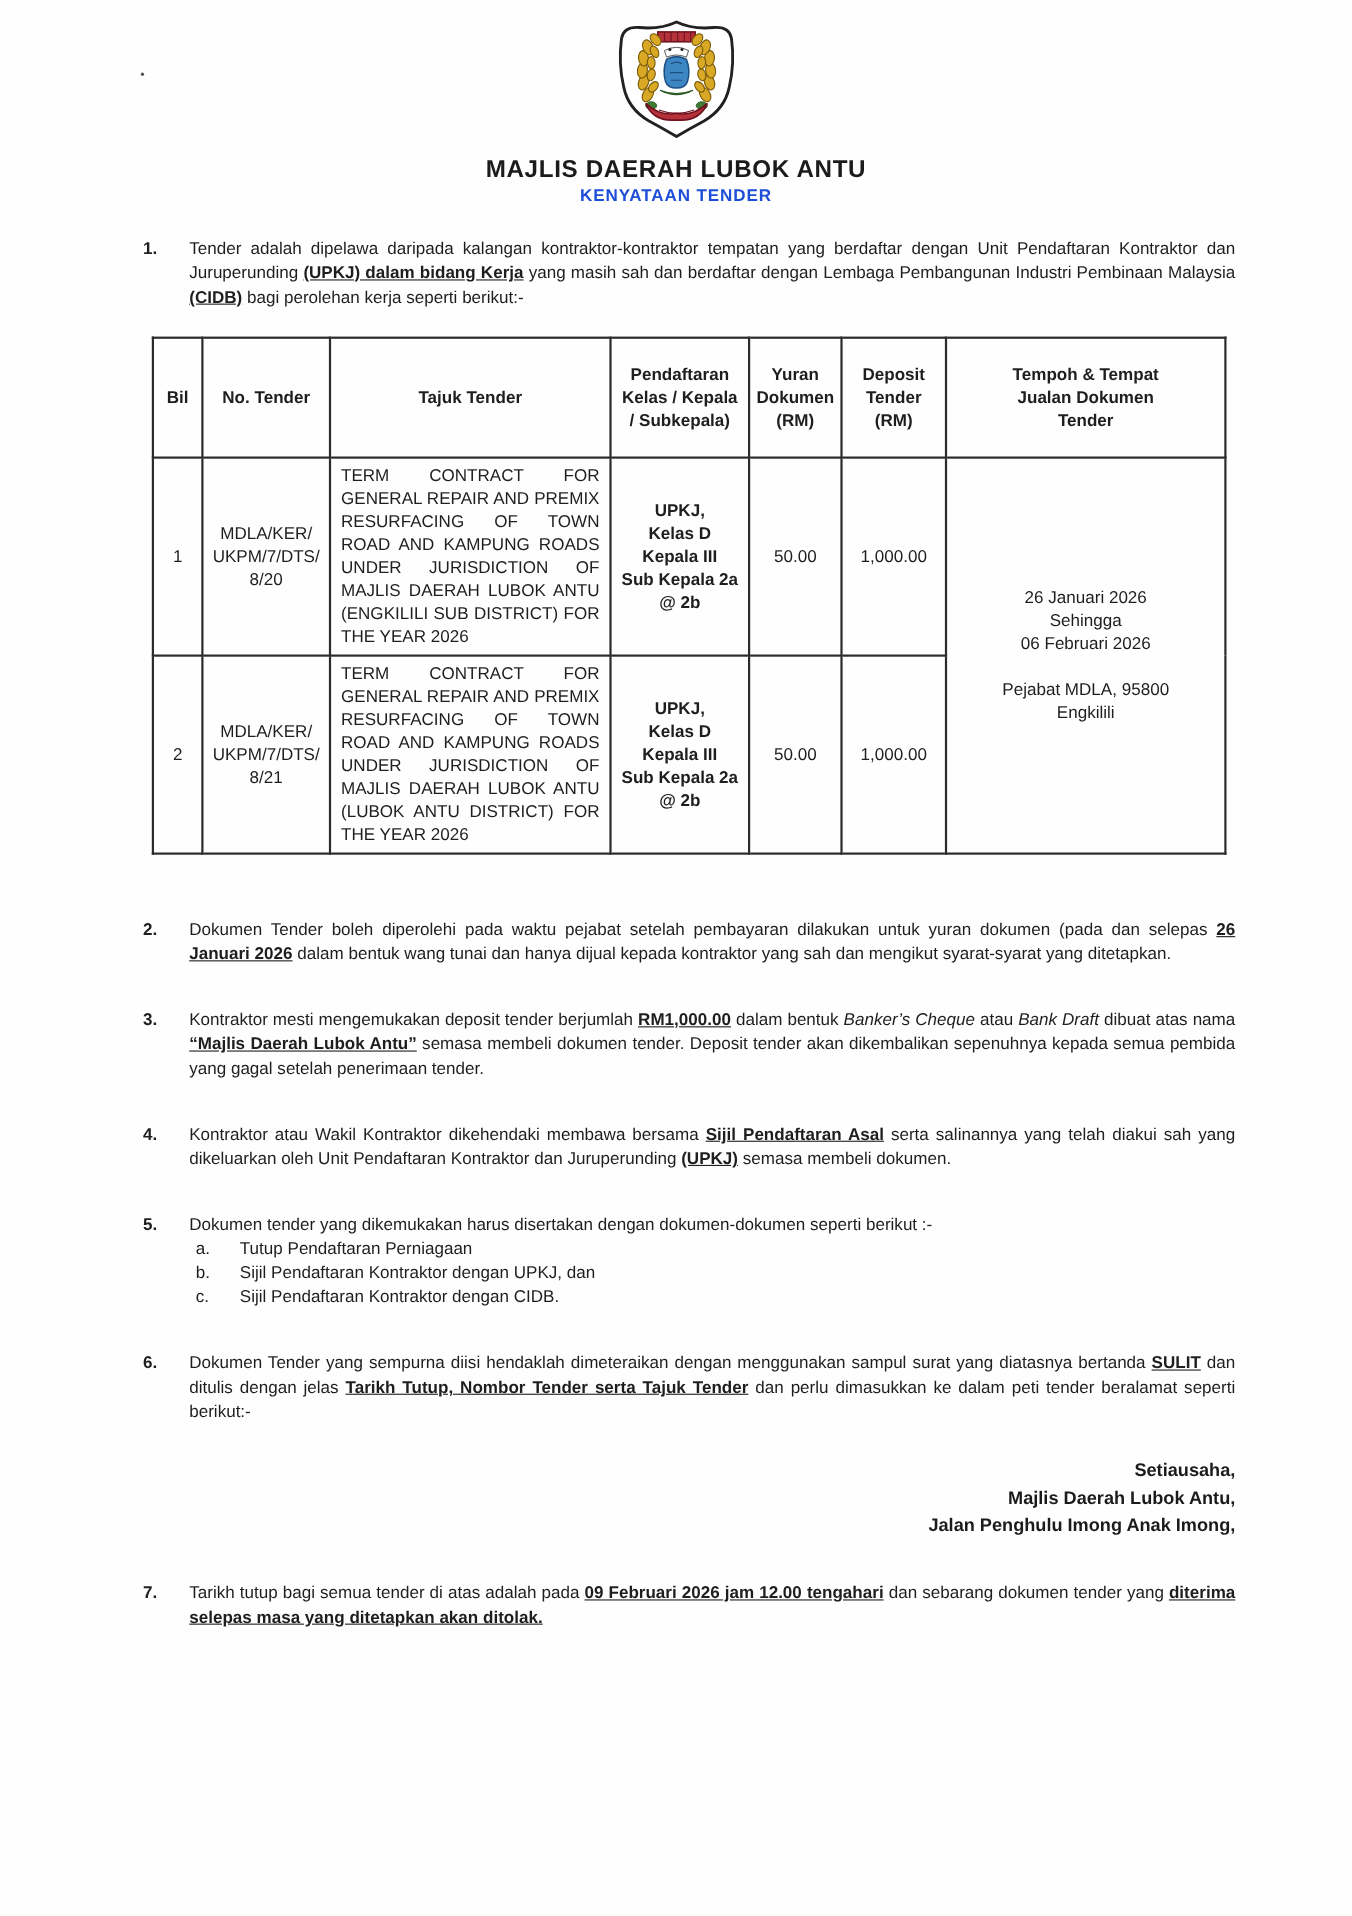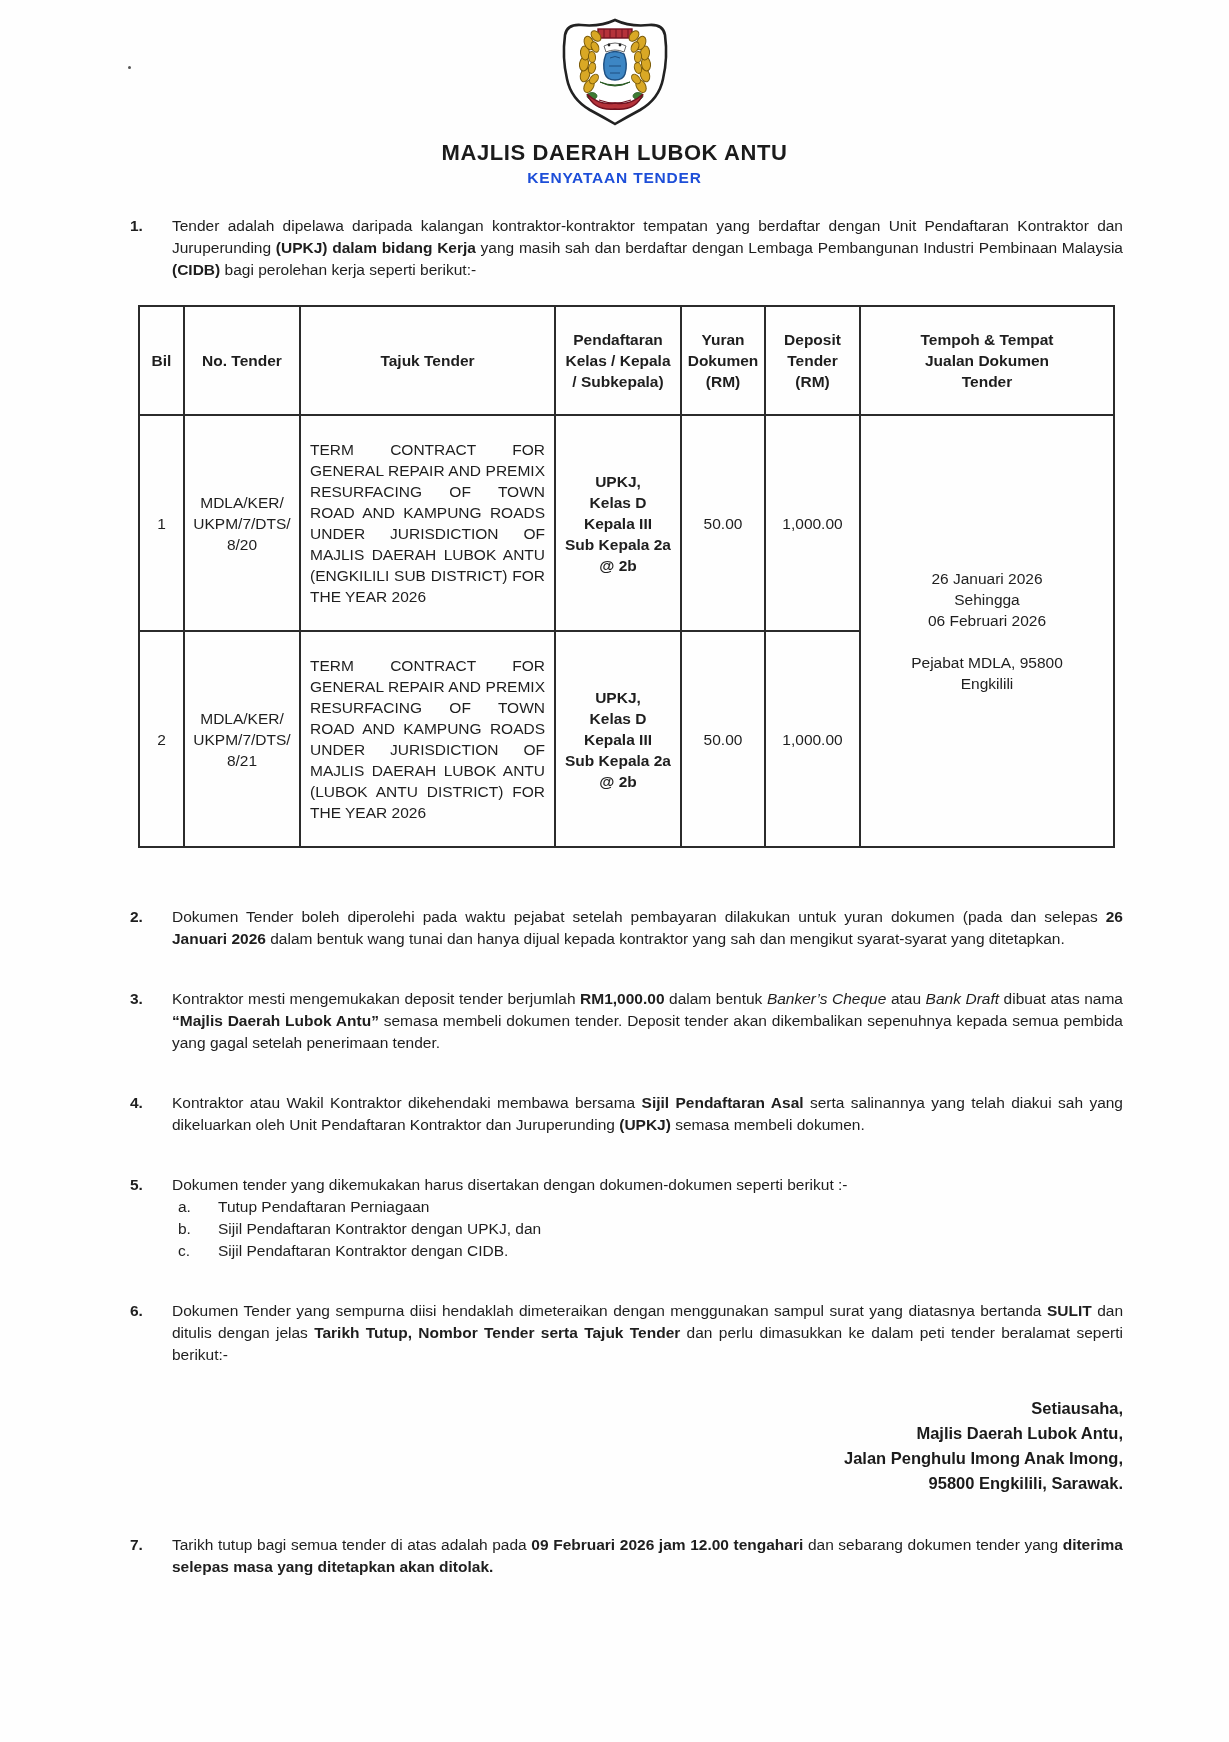--- a/index.html
+++ b/index.html
@@ -20,37 +20,37 @@
   .doc-subtitle{
     text-align:center;font-weight:bold;font-size:15.5px;letter-spacing:0.8px;
     margin-top:3px;color:#1d4ed8;
   }
   .content{margin:0 106px 0 130px;}
   .item{display:flex;margin-top:38px;}
   .item.first{margin-top:28px;}
   .item.after-table{margin-top:58px;}
   .item .num{width:42px;flex:none;font-size:15.5px;line-height:22px;font-weight:bold;}
   .item .body{flex:1;font-size:15.5px;line-height:22px;text-align:justify;}
-  .item .body b{font-weight:bold;}
+  .item .body b{font-weight:bold;text-decoration:underline;}
   .sub{display:flex;}
   .sub .sub-letter{width:40px;flex:none;padding-left:6px;}
   
   table.tender-table{
     border-collapse:collapse;table-layout:fixed;
     width:975px;margin:24px auto 0 auto;
   }
   table.tender-table th, table.tender-table td{
     border:2px solid #2b2b2b;
     font-size:15.5px;line-height:21px;color:#1e1e1e;
     vertical-align:middle;
   }
   th.hcell{font-weight:bold;text-align:center;white-space:pre-line;padding:22px 4px;}
   td.c-bil{text-align:center;}
   td.c-no{text-align:center;white-space:pre-line;padding:4px 0;}
-  td.c-tajuk{text-align:justify;text-align-last:left;padding:23px 9px;}
+  td.c-tajuk{text-align:justify;text-align-last:left;padding:5px 9px;}
   td.c-pend{text-align:center;font-weight:bold;white-space:pre-line;padding:4px 2px;}
   td.c-yuran, td.c-dep{text-align:center;}
   td.c-tempoh{text-align:center;white-space:pre-line;padding:4px 6px;}
   .address{
     text-align:right;font-weight:bold;font-size:16.5px;line-height:25px;
     margin-top:30px;color:#1b1b1b;
   }
 </style>
 </head>
 <body>
@@ -219,21 +219,20 @@
 
     <div class="item">
       <div class="num">6.</div>
       <div class="body"><span>Dokumen Tender yang sempurna diisi hendaklah dimeteraikan dengan menggunakan sampul surat yang diatasnya bertanda </span><b>SULIT</b><span> dan ditulis dengan jelas </span><b>Tarikh Tutup, Nombor Tender serta Tajuk Tender</b><span> dan perlu dimasukkan ke dalam peti tender beralamat seperti berikut:-</span></div>
     </div>
 
     <div class="address">
       <div>Setiausaha,</div>
       <div>Majlis Daerah Lubok Antu,</div>
       <div>Jalan Penghulu Imong Anak Imong,</div>
-      <div>95800 Engkilili, Sarawak.</div>
     </div>
 
     <div class="item">
       <div class="num">7.</div>
       <div class="body"><span>Tarikh tutup bagi semua tender di atas adalah pada </span><b>09 Februari 2026  jam 12.00 tengahari</b><span>  dan sebarang dokumen tender yang </span><b>diterima selepas masa yang ditetapkan akan ditolak.</b></div>
     </div>
 
   </div>
 </div>
 

